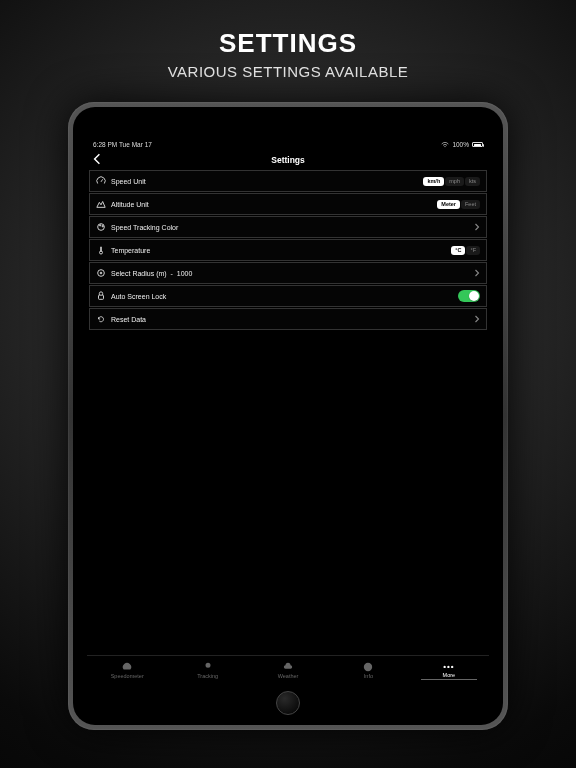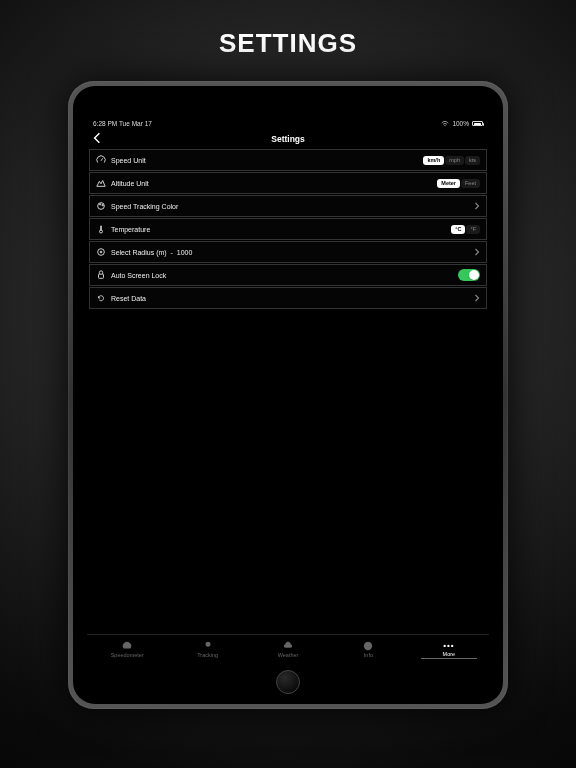--- a/index.html
+++ b/index.html
@@ -122,20 +122,21 @@
   }
   .tab-icon { width:10px; height:10px; display:flex; align-items:center; justify-content:center;}
   .tab-icon svg { width:100%; height:100%; fill:#666; }
   .tab-more { letter-spacing:1px; font-weight:700; color:#fff; font-size:8px; line-height:8px;}
 </style>
 </head>
 <body>
 
 <div class="hero">
   <div class="hero-title">SETTINGS</div>
+  <div class="hero-sub">VARIOUS SETTINGS AVAILABLE</div>
 </div>
 
 <div class="device">
   <div class="bezel">
     <div class="screen">
 
       <div class="status-bar">
         <span>6:28 PM  Tue Mar 17</span>
         <span class="status-right">
           <svg width="8" height="6" viewBox="0 0 12 9">

